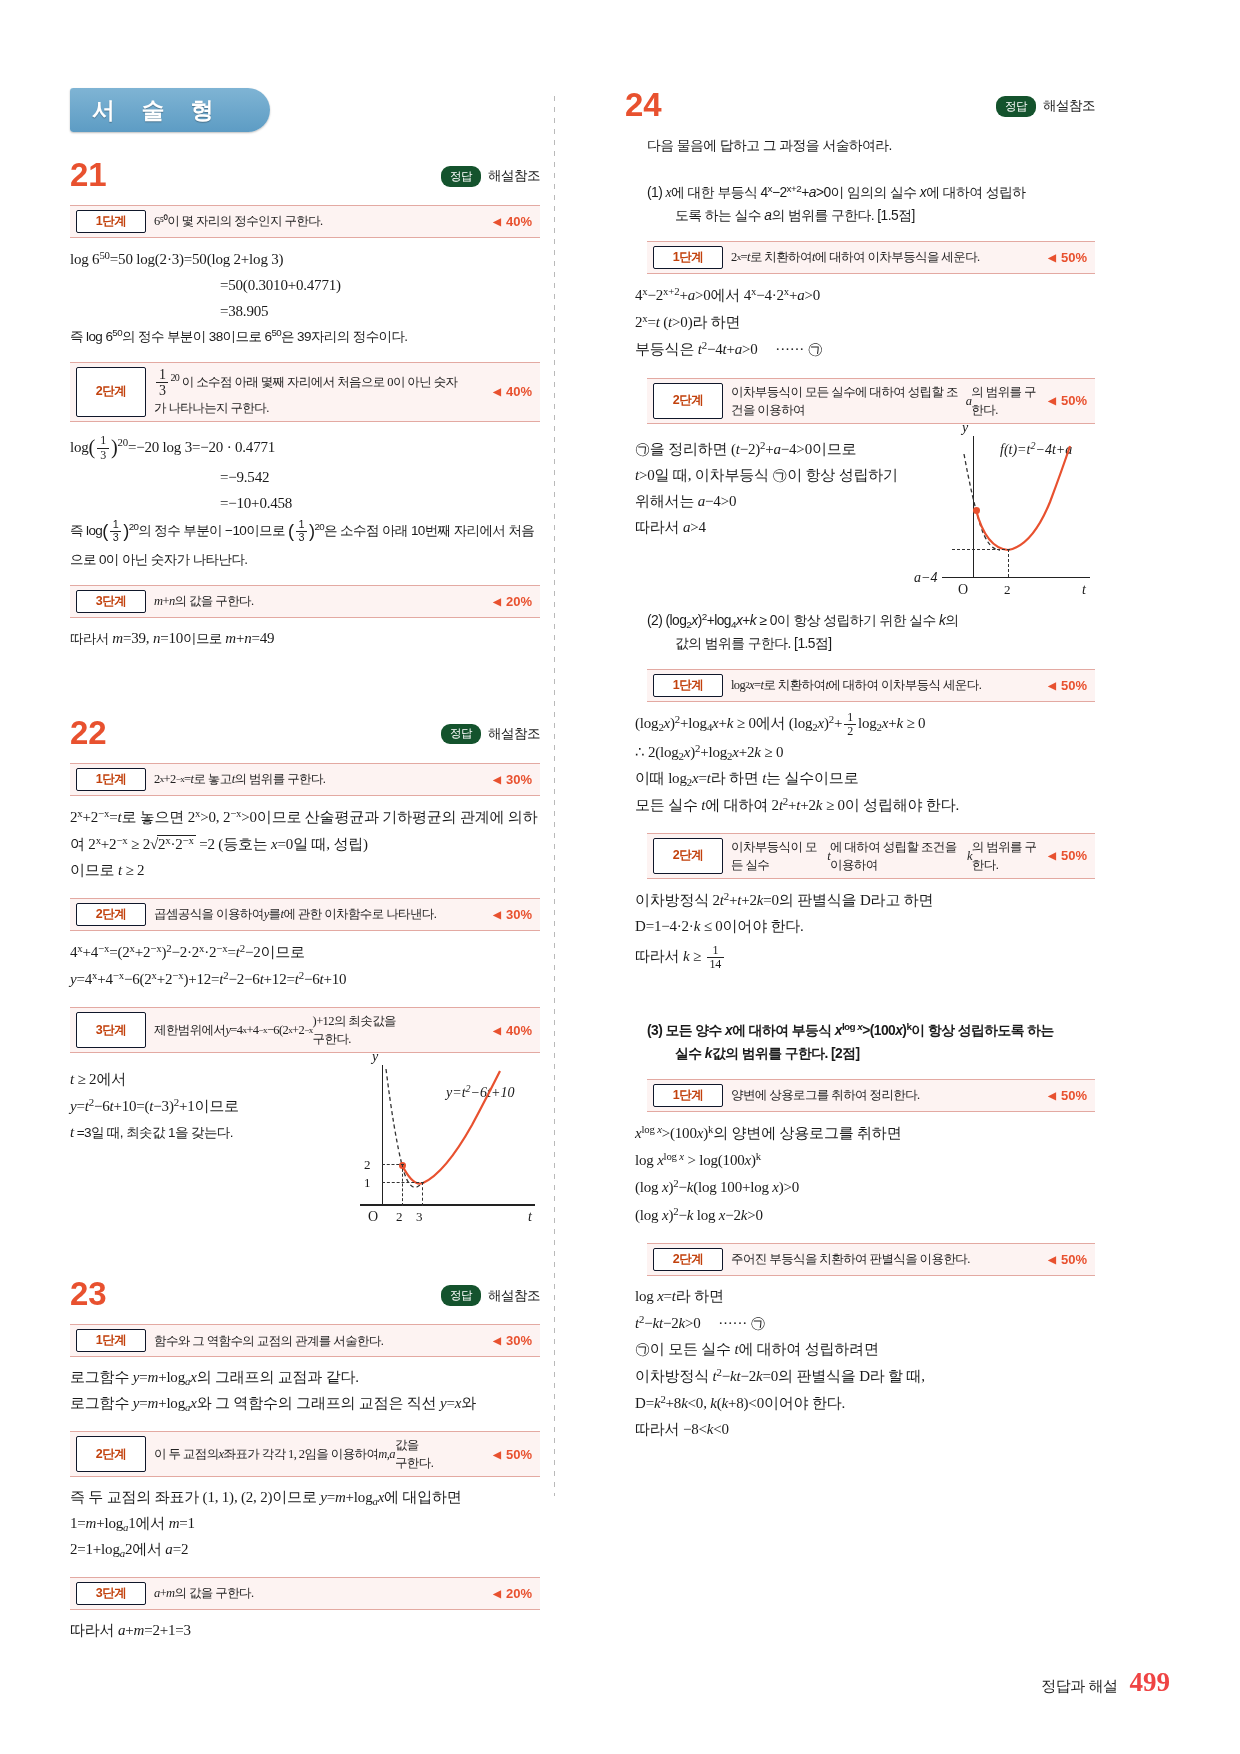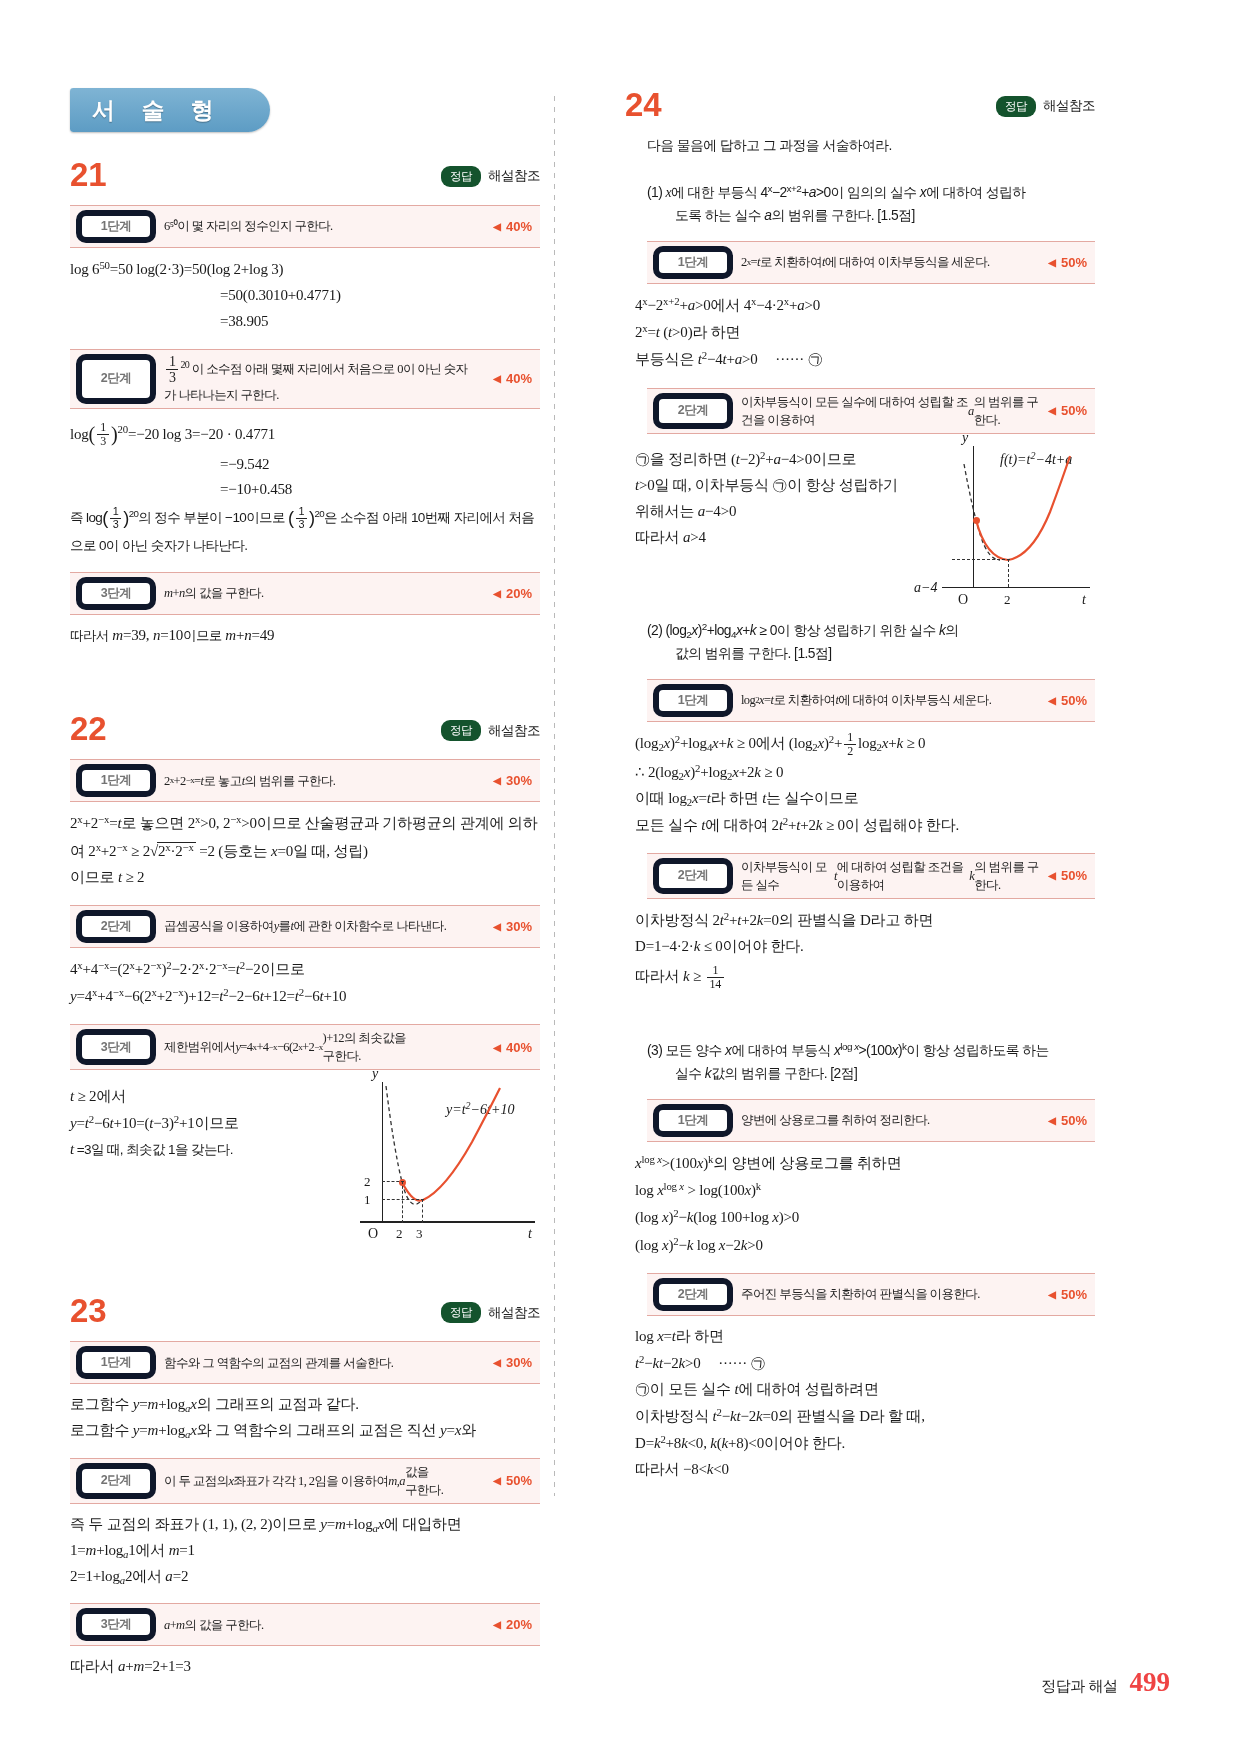--- a/index.html
+++ b/index.html
@@ -40,22 +40,22 @@
   }
   .tag-text{font-size:13.5px;font-family:"Liberation Sans",sans-serif;color:#222;letter-spacing:-.5px;}
   
   .step{
     display:flex;align-items:stretch;margin:14px 0 8px;
     border-top:1px solid #e3a9a2;border-bottom:1px solid #e3a9a2;
     background:#fdf3f2;min-height:28px;
   }
   .step-label{
     flex:0 0 auto;min-width:56px;display:flex;align-items:center;justify-content:center;
-    font-family:"Liberation Sans",sans-serif;font-size:12.5px;color:#737373;font-weight:bold;
-    border:6px solid #0f172a;background:#fff;border-radius:10px;
+    font-family:"Liberation Sans",sans-serif;font-size:12.5px;color:#c2410c;font-weight:bold;
+    border:1px solid #0f172a;background:#fff;border-radius:2px;
     margin:4px 8px 4px 6px;padding:2px 6px;letter-spacing:-.5px;
   }
   .step-text{
     flex:1 1 auto;display:flex;align-items:center;
     font-family:Liberation Serif, serif;font-size:12.5px;color:#222;
     letter-spacing:-.6px;line-height:1.45;padding:4px 6px 4px 0;
   }
   .step-pct{
     flex:0 0 auto;display:flex;align-items:center;gap:5px;
     font-family:"Liberation Sans",sans-serif;font-size:13px;color:#e8512f;font-weight:bold;
@@ -122,20 +122,21 @@
       <div class="step-pct">
           <span class="tri">◀</span>
           <span>40%</span>
         </div>
     </div>
 
     <div class="body">
       <div>log 6<span class="sup">50</span>=50 log(2·3)=50(log 2+log 3)</div>
       <div class="ind2">=50(0.3010+0.4771)</div>
       <div class="ind2">=38.905</div>
+      <div class="kr wrap">즉 log 6<span class="sup">50</span>의 정수 부분이 38이므로 6<span class="sup">50</span>은 39자리의 정수이다.</div>
     </div>
 
     <div class="step">
       <div class="step-label">2단계</div>
       <div class="step-text">
         <span style="display:inline-block;">
           <span class="frac" style="font-size:14px;"><span class="n">1</span><span class="d">3</span></span><span class="sup" style="font-size:10px;">20</span>
           이 소수점 아래 몇째 자리에서 처음으로 0이 아닌 숫자<br>가 나타나는지 구한다.
         </span>
       </div>
@@ -395,21 +396,21 @@
     </div>
 
     <div class="body" style="padding-left:10px;">
       <div>이차방정식 2<span class="it">t</span><span class="sup">2</span>+<span class="it">t</span>+2<span class="it">k</span>=0의 판별식을 D라고 하면</div>
       <div>D=1−4·2·<span class="it">k</span> ≤ 0이어야 한다.</div>
       <div style="margin-top:4px;">따라서 <span class="it">k</span> ≥ <span class="frac"><span class="n">1</span><span class="d">14</span></span></div>
     </div>
 
     <div class="spacer-md"></div>
 
-    <div class="qsub" style="padding-left:36px;">
+    <div class="qsub" style="padding-left:36px;font-weight:bold;">
       (3) 모든 양수 <span class="it">x</span>에 대하여 부등식 <span class="it">x</span><span class="sup">log <span class="it">x</span></span>&gt;(100<span class="it">x</span>)<span class="sup">k</span>이 항상 성립하도록 하는
       <span class="hang">실수 <span class="it">k</span>값의 범위를 구한다. [2점]</span>
     </div>
 
     <div class="step" style="margin-left:22px;">
       <div class="step-label">1단계</div>
       <div class="step-text">양변에 상용로그를 취하여 정리한다.</div>
       <div class="step-pct">
           <span class="tri">◀</span>
           <span>50%</span>

